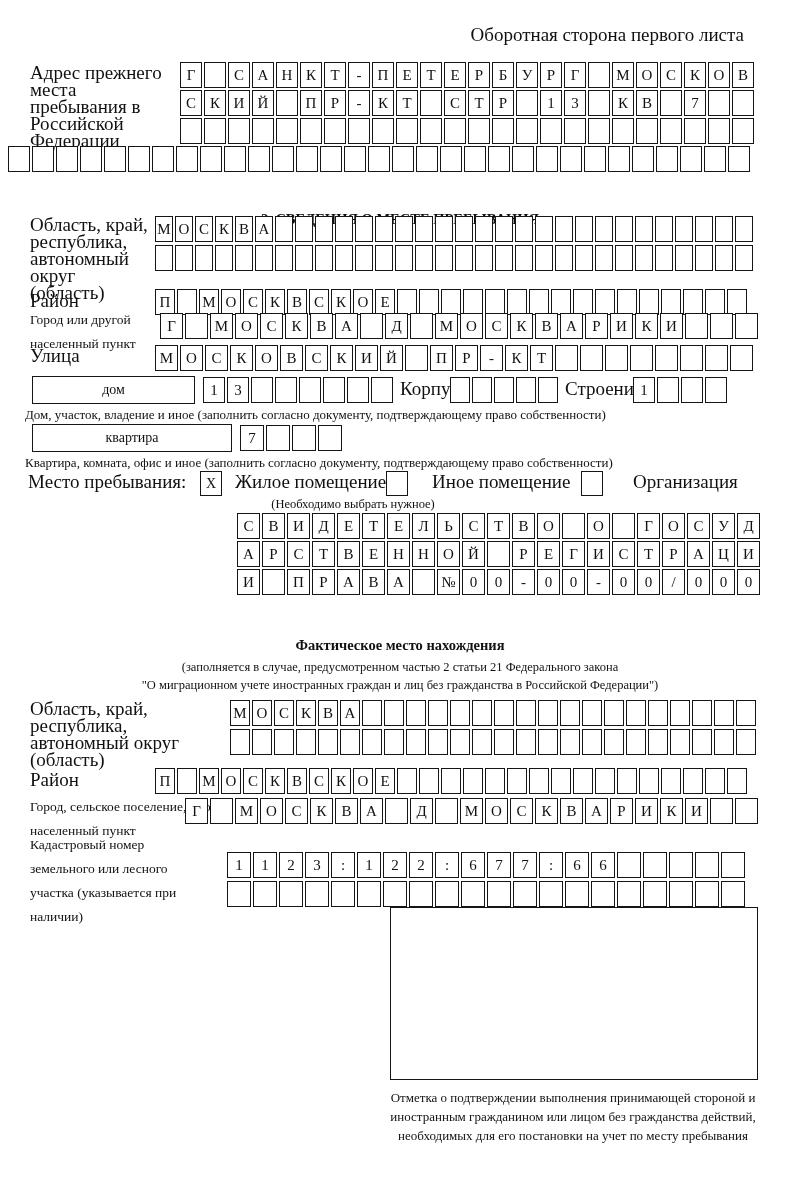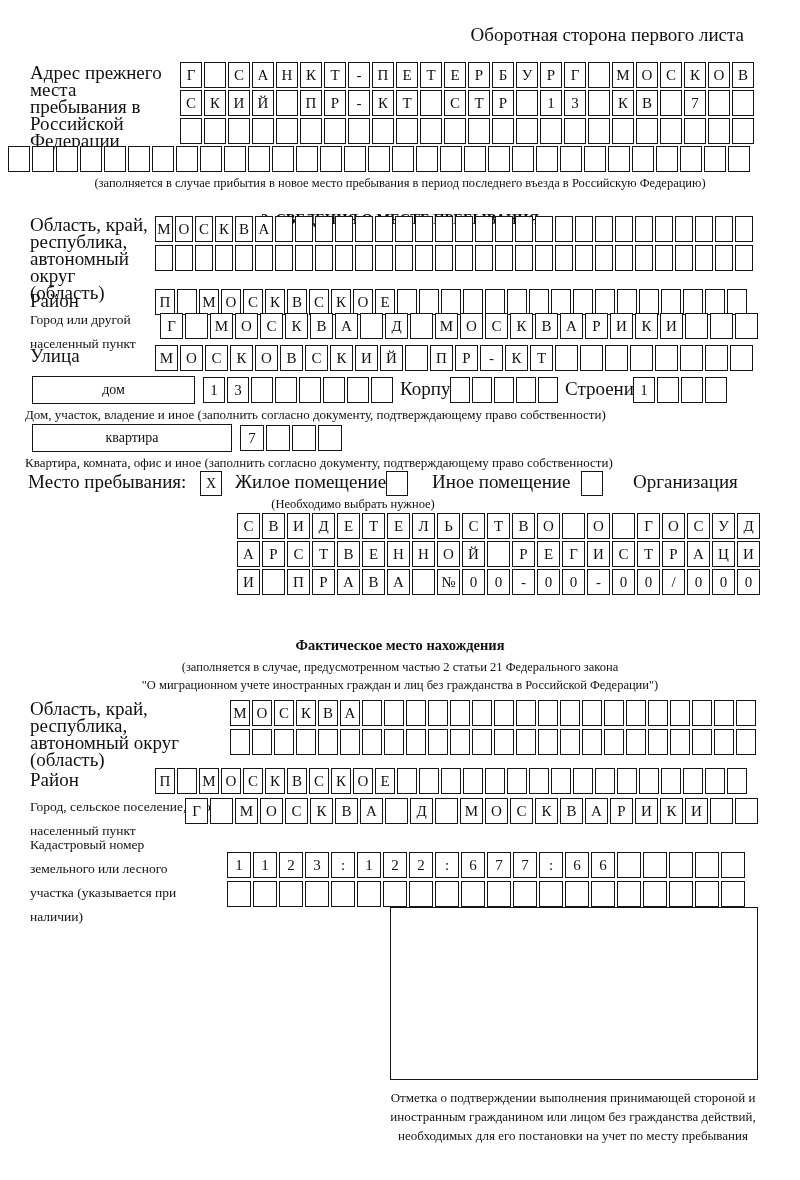--- a/index.html
+++ b/index.html
@@ -137,21 +137,20 @@
       <div class="cell"></div>
       <div class="cell"></div>
       <div class="cell"></div>
       <div class="cell"></div>
       <div class="cell"></div>
       <div class="cell"></div>
       <div class="cell"></div>
       <div class="cell"></div>
       <div class="cell"></div>
     </div>
-  <div class="abs note center" style="top:176px;">(заполняется в случае прибытия в новое место пребывания в период последнего въезда в Российскую Федерацию)</div>
 
   <div class="abs sec-title center" style="top:211px;">2. СВЕДЕНИЯ О МЕСТЕ ПРЕБЫВАНИЯ</div>
 
   <div class="abs label" style="top:216px;left:30px;width:122px;">Область, край, республика, автономный округ (область)</div>
   <div class="abs boxrow cw18" style="top:216px;left:155px;">
       <div class="cell">М</div>
       <div class="cell">О</div>
       <div class="cell">С</div>
       <div class="cell">К</div>
       <div class="cell">В</div>

